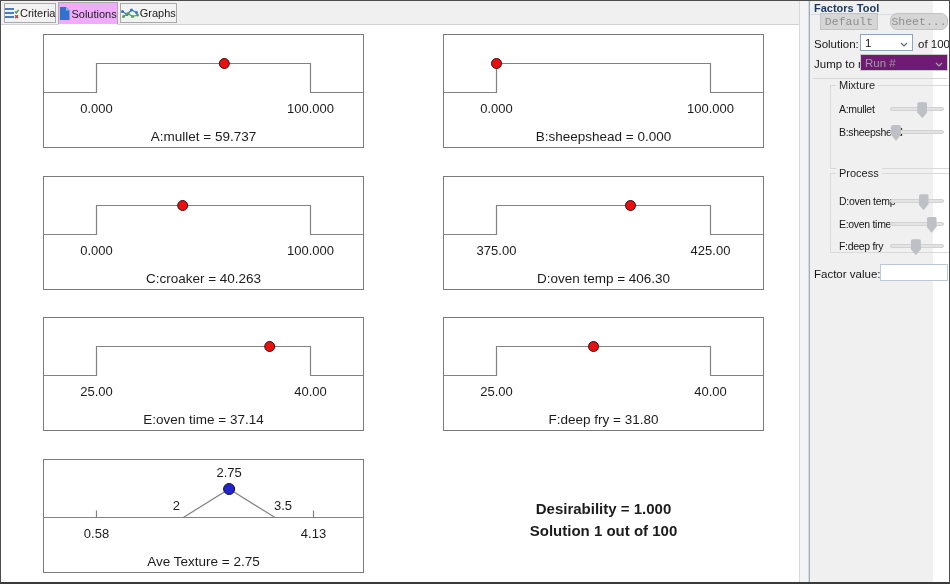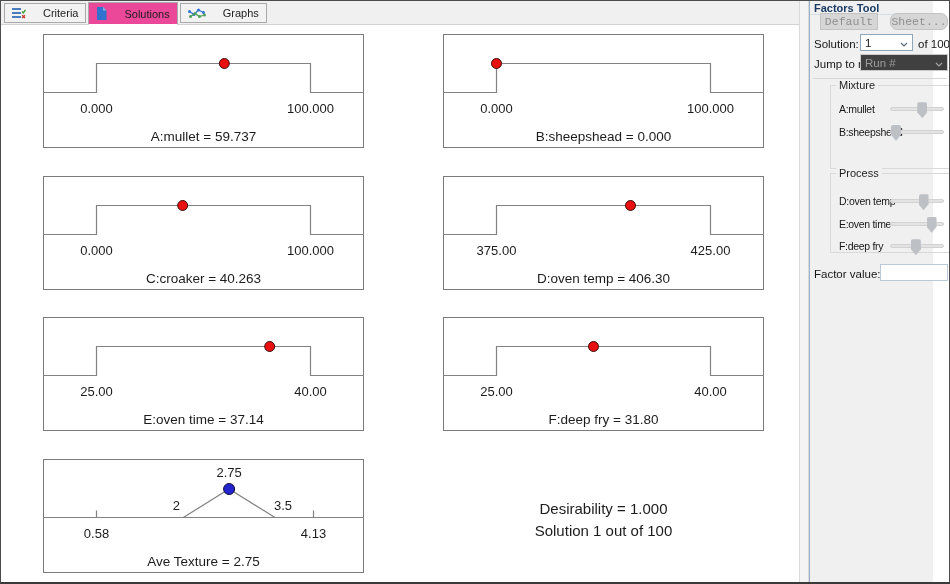--- a/index.html
+++ b/index.html
@@ -3,51 +3,51 @@
 <meta charset="utf-8">
 <style>
   html,body{margin:0;padding:0;background:#e8e8e8;}
   *{box-sizing:border-box;}
   .frame{position:relative;width:950px;height:584px;border:1px solid #4c4c4c;border-bottom:2px solid #3a3a3a;
     background:#ffffff;font-family:"Liberation Sans","DejaVu Sans",sans-serif;overflow:hidden;}
 
   
   .tabbar{position:absolute;left:0;top:0;width:798px;height:24px;background:#f0f0f0;
     border-bottom:1px solid #d2d2d2;display:flex;align-items:flex-end;padding-left:3px;}
-  .tab{display:flex;align-items:center;gap:17px;height:20px;padding:0 7px;margin-right:2px;
+  .tab{display:flex;align-items:center;gap:1px;height:20px;padding:0 0;margin-right:2px;
     border:1px solid #a9a9a9;background:#f2f2f2;font-size:11px;color:#1c1c1c;cursor:default;margin-bottom:1px;}
-  .tab.active{height:23px;background:#ec4899;border-bottom:1px solid #ffffff;margin-bottom:-1px;z-index:2;margin-top:41px;}
+  .tab.active{height:23px;background:#f0abfc;border-bottom:1px solid #ffffff;margin-bottom:-1px;z-index:2;margin-top:41px;}
   .tab .icn{display:inline-flex;align-items:center;}
 
   
   .content{position:absolute;left:0;top:24px;width:798px;height:558px;background:#ffffff;}
   .ramp{position:absolute;width:321px;height:114px;}
   .rline{fill:none;stroke:#828282;stroke-width:1.2;}
   .rtxt{font-family:"Liberation Sans","DejaVu Sans",sans-serif;font-size:13px;fill:#1c1c1c;}
   .rtxt.cap{font-size:13.5px;}
   .summary{position:absolute;left:442px;top:497px;width:321px;text-align:center;
-    font-size:15px;line-height:22px;color:#1c1c1c;}
+    font-size:15px;line-height:22px;color:#1c1c1c;font-weight:bold;}
 
   
   .vstrip{position:absolute;left:798px;top:0;width:10px;height:100%;background:#f4f4f4;
     border-left:1px solid #dadada;border-right:1px solid #dadada;}
 
   
   .panel{position:absolute;left:808px;top:0;width:124px;height:100%;background:#f0f0f0;
     border-left:1px solid #98b0c8;font-size:11.5px;color:#161616;}
   .phead{position:absolute;left:4px;top:1px;font-size:11px;font-weight:bold;color:#1b3a64;}
   .phead-line{position:absolute;left:0;top:13px;width:100%;border-top:1px solid #d6dde4;}
   .pbtn{position:absolute;top:12px;height:17px;background:#d6d6d6;border:1px solid #c3c3c3;
     color:#8e8e8e;font-size:11.5px;font-family:Liberation Mono, monospace;padding:0;}
   .pbtn.b1{left:10px;width:58px;} .pbtn.b2{left:80px;width:58px;border-radius:7px;}
   .plabel{position:absolute;font-size:11.5px;color:#161616;white-space:nowrap;}
   .combo{position:absolute;height:17px;background:#fff;border:1px solid #8fa5ba;display:flex;
     align-items:center;padding:0 4px;font-size:11.5px;color:#1c1c1c;}
   .combo .chev{margin-left:auto;}
-  .combo.disabled{background:#404040;border-color:#c9c9c9;color:#9b9b9b;gap:29px;}
+  .combo.disabled{background:#701a75;border-color:#c9c9c9;color:#9b9b9b;gap:29px;}
   .combo.sol{left:50px;top:33px;width:53px;}
   .combo.jump{left:50px;top:53px;width:88px;}
   .sep{position:absolute;left:3px;top:77px;width:134px;border-top:1px solid #d7d7d7;}
   .group{position:absolute;left:8px;width:130px;border:1px solid #d9d9d9;margin-left:12px;}
   .group .legend{position:absolute;left:5px;top:-7px;background:#f0f0f0;padding:0 3px;font-size:11px;color:#1d1d1d;}
   .group.mix{top:84px;height:84px;} .group.proc{top:172px;height:80px;}
   .group .rows{position:absolute;left:0;top:0;width:100%;}
   .group.mix .rows{padding-top:12px;} .group.proc .rows{padding-top:16px;}
   .srow{position:relative;height:22.5px;}
   .slabel{position:absolute;left:8px;top:50%;transform:translateY(-50%);font-size:10.5px;

